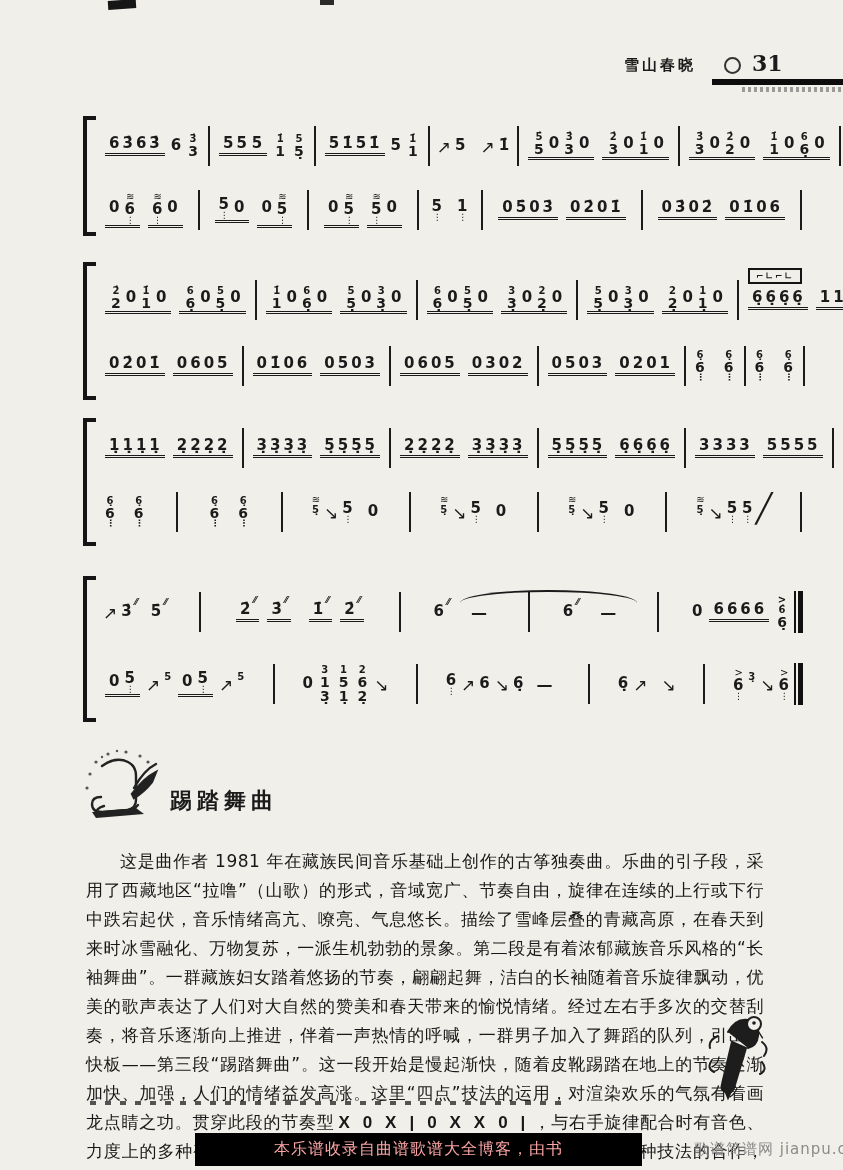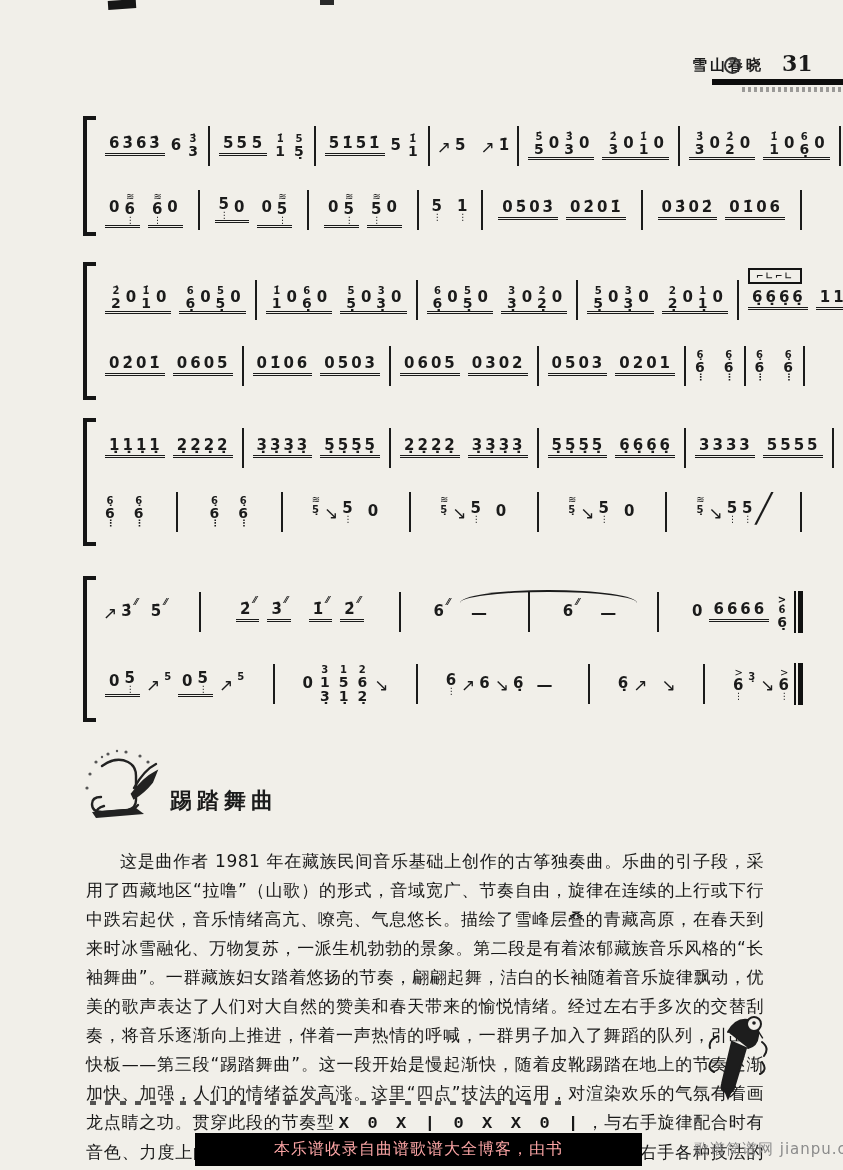--- a/index.html
+++ b/index.html
@@ -3,23 +3,23 @@
 <meta charset="utf-8">
 <style>
   html,body{margin:0;padding:0;}
   body{background:#888;}
   .page{position:relative;width:843px;height:1170px;background:#f1efe9;overflow:hidden;
         font-family:"DejaVu Sans","Liberation Sans",sans-serif;color:#1b1b1b;}
   
   .smudge1{position:absolute;left:108px;top:0;width:28px;height:9px;background:#161616;transform:rotate(-4deg);}
   .smudge2{position:absolute;left:320px;top:0;width:14px;height:5px;background:#2a2a2a;}
   
-  .hdr-title{position:absolute;left:692px;top:56px;font-size:15px;font-weight:700;letter-spacing:3px;}
+  .hdr-title{position:absolute;left:624px;top:56px;font-size:15px;font-weight:700;letter-spacing:3px;}
   .hdr-ring{position:absolute;left:724px;top:57px;width:13px;height:13px;border:2px solid #333;border-radius:50%;}
-  .hdr-page{position:absolute;left:752px;top:50px;font-family:"DejaVu Serif","Liberation Serif",serif;font-size:22px;font-weight:700;margin-left:30px;}
+  .hdr-page{position:absolute;left:752px;top:50px;font-family:"DejaVu Serif","Liberation Serif",serif;font-size:22px;font-weight:700;}
   .hdr-bar{position:absolute;left:712px;top:79px;width:131px;height:6px;background:#0d0d0d;}
   .hdr-speckle{position:absolute;left:742px;top:87px;width:101px;height:5px;opacity:.55;
      background:repeating-linear-gradient(90deg,#555 0 3px,transparent 3px 6px);}
   
   .sys{position:absolute;left:100px;width:706px;}
   .bracket{position:absolute;left:-17px;top:-2px;bottom:-2px;width:9px;
      border-left:4px solid #151515;border-top:4px solid #151515;border-bottom:4px solid #151515;}
   .staff{position:absolute;left:0;right:0;display:flex;align-items:center;justify-content:space-between;height:52px;}
   .measure{display:inline-flex;align-items:center;position:relative;margin:0 1px;}
   .u{display:inline-flex;align-items:center;border-bottom:3px double #1b1b1b;padding:0 2px 1px 2px;margin:0 4px;}
@@ -43,21 +43,21 @@
   .endbar{width:9px;height:42px;border-left:2px solid #111;border-right:5px solid #111;box-sizing:border-box;margin:0 2px;flex:none;}
   .tech-box{position:absolute;top:-22px;left:4px;border:2px solid #141414;font-size:9px;letter-spacing:2px;
      padding:1px 6px;font-weight:700;background:#f1efe9;}
   .tie{position:absolute;left:51%;top:4px;width:25%;height:11px;border-top:2px solid #1b1b1b;
      border-radius:50% 50% 0 0/100% 100% 0 0;}
   
   .tips-head{position:absolute;left:170px;top:786px;font-size:22px;font-weight:700;letter-spacing:5px;}
   .scroll-icon{position:absolute;left:82px;top:748px;}
   .tips-para{position:absolute;left:86px;top:830px;width:678px;font-size:17px;line-height:29px;
      text-align:justify;text-indent:2em;letter-spacing:.5px;color:#181818;}
-  .rhythm{font-weight:700;letter-spacing:4px;padding:0 4px;font-family:Liberation Mono, monospace;}
+  .rhythm{font-weight:700;letter-spacing:4px;padding:0 4px;font-family:Liberation Sans, sans-serif;}
   
   .dash-row{position:absolute;left:90px;top:1101px;width:474px;height:4px;opacity:.8;
      background:repeating-linear-gradient(90deg,#2c2c2c 0 6px,transparent 6px 15px);}
   .mascot{position:absolute;left:698px;top:1002px;}
   
   .footer-strip{position:absolute;left:195px;top:1133px;width:447px;height:33px;background:#000;
      color:#fca5a5;display:flex;align-items:center;justify-content:center;font-size:16px;letter-spacing:1px;overflow:hidden;white-space:nowrap;}
   .footer-site{position:absolute;left:694px;top:1140px;font-size:15px;color:#8b8b8b;letter-spacing:1px;white-space:nowrap;}
 </style>
 </head>

